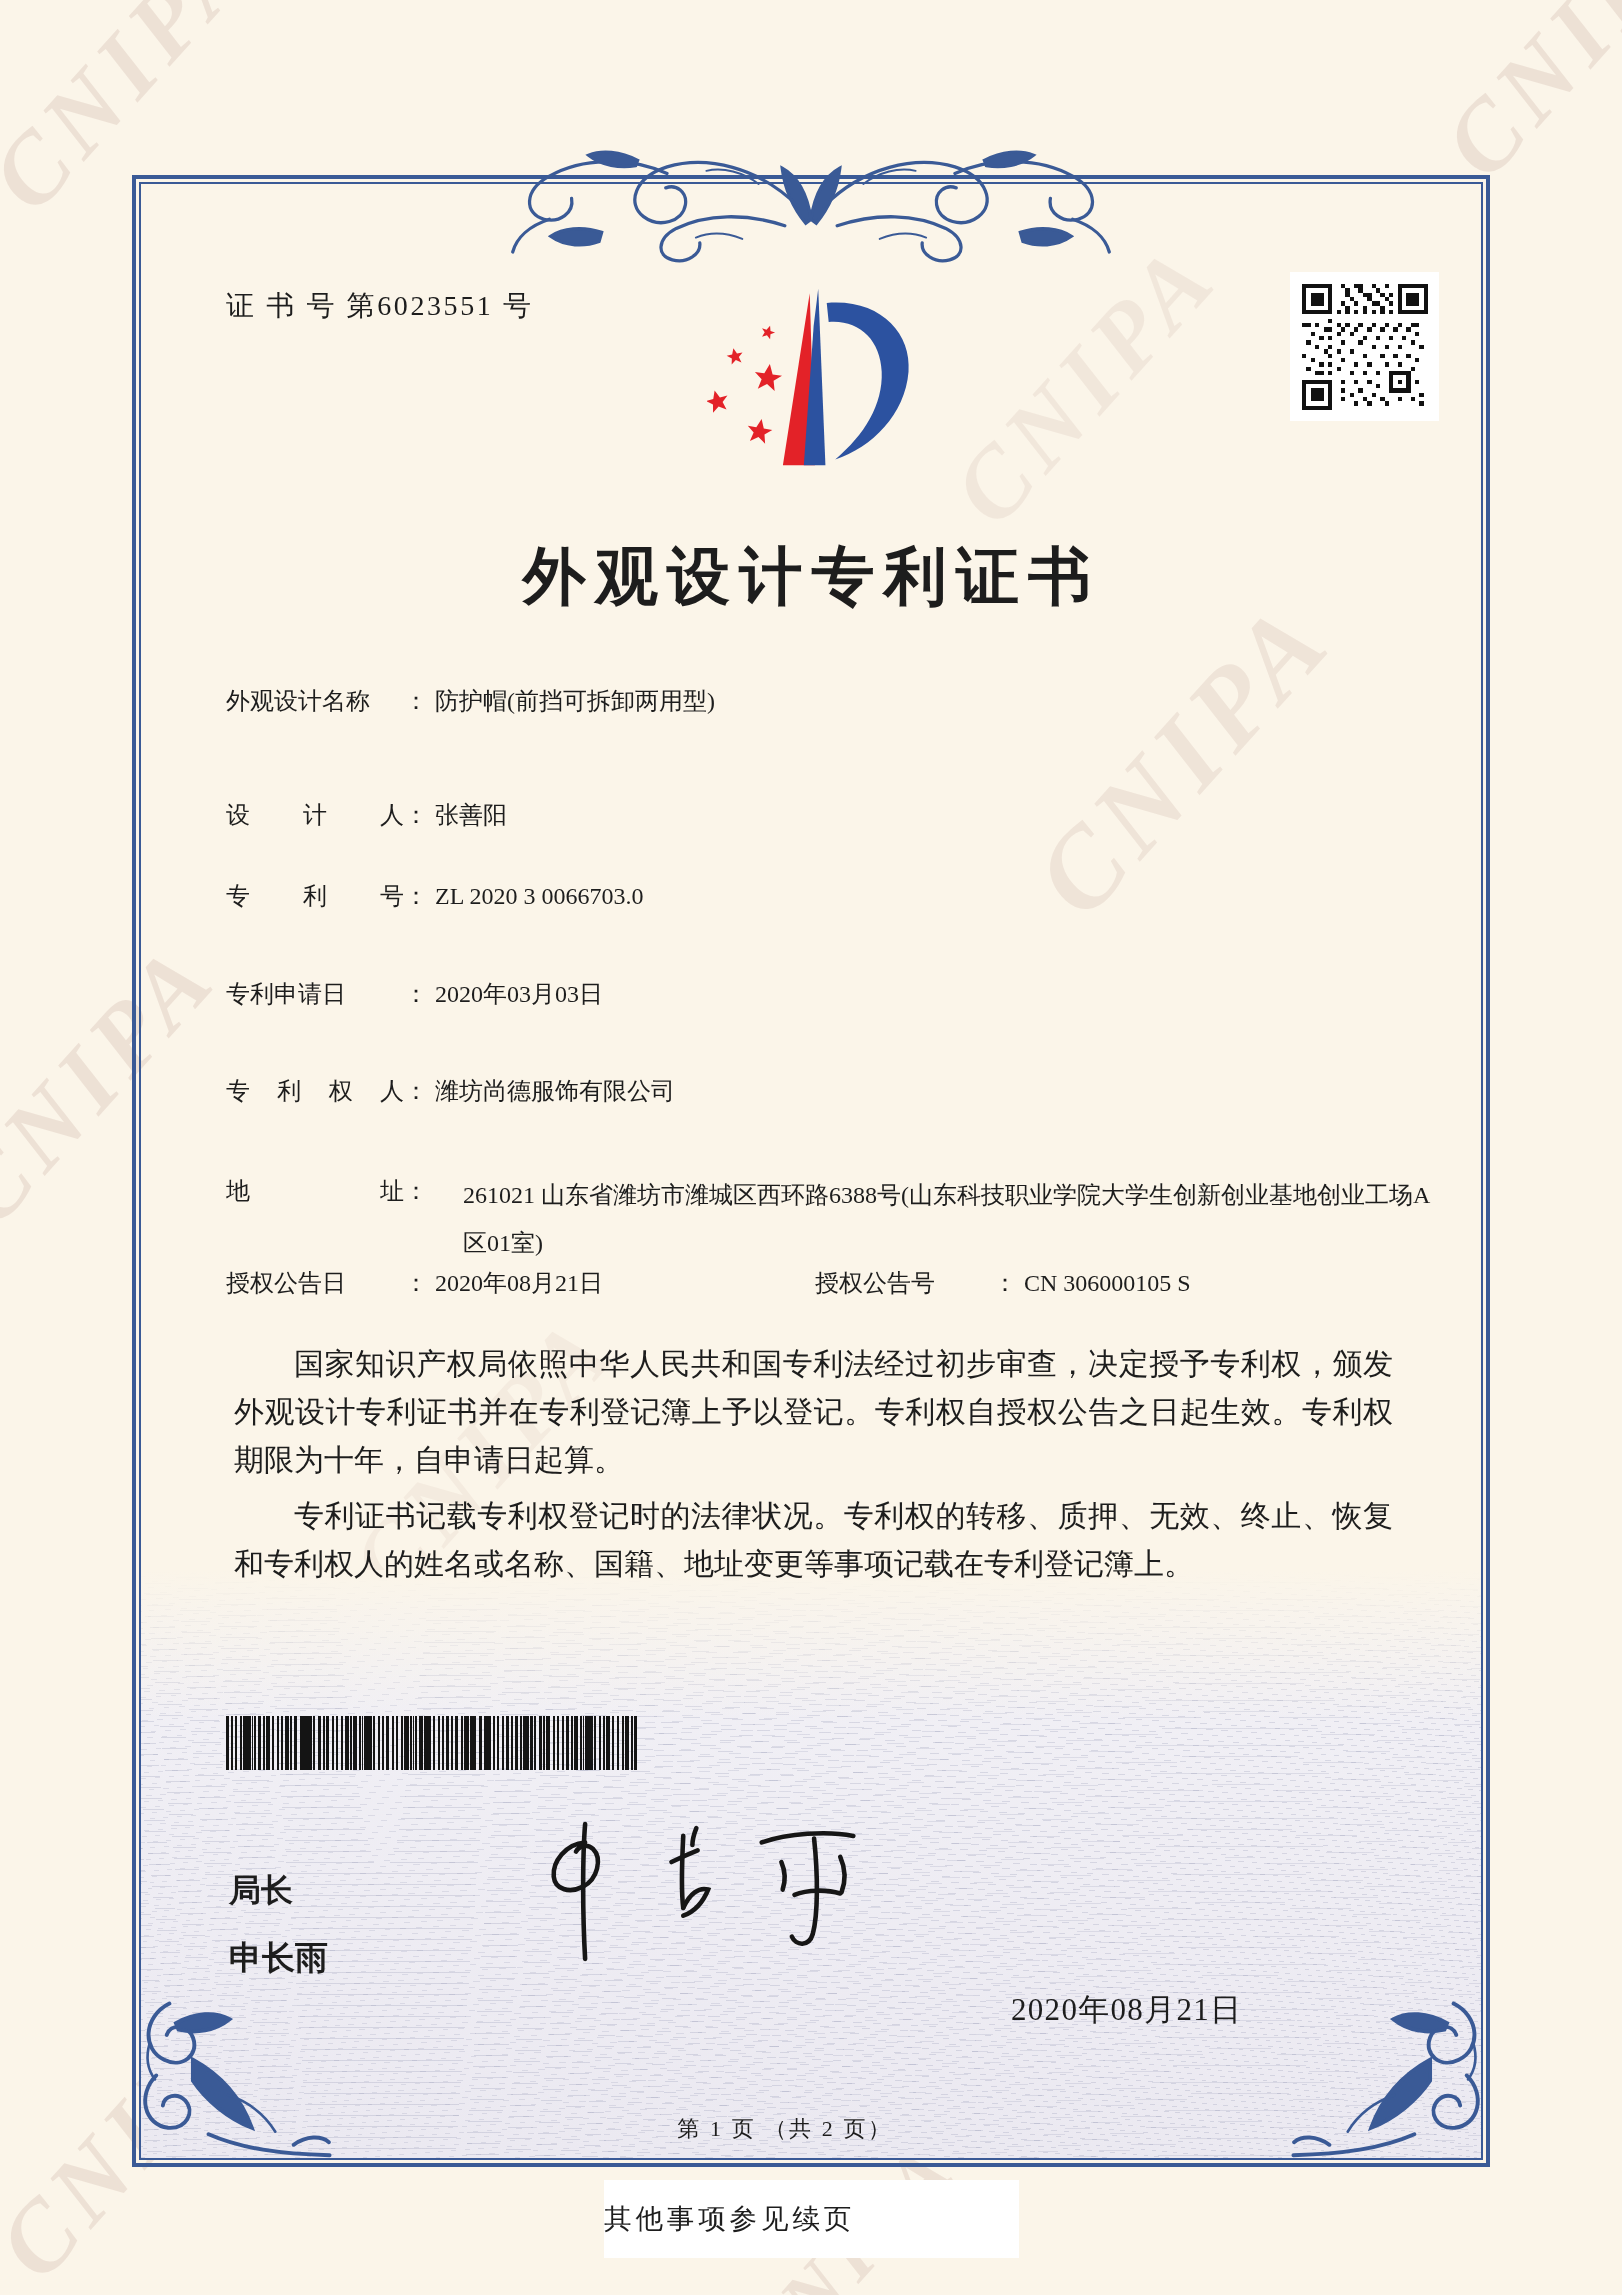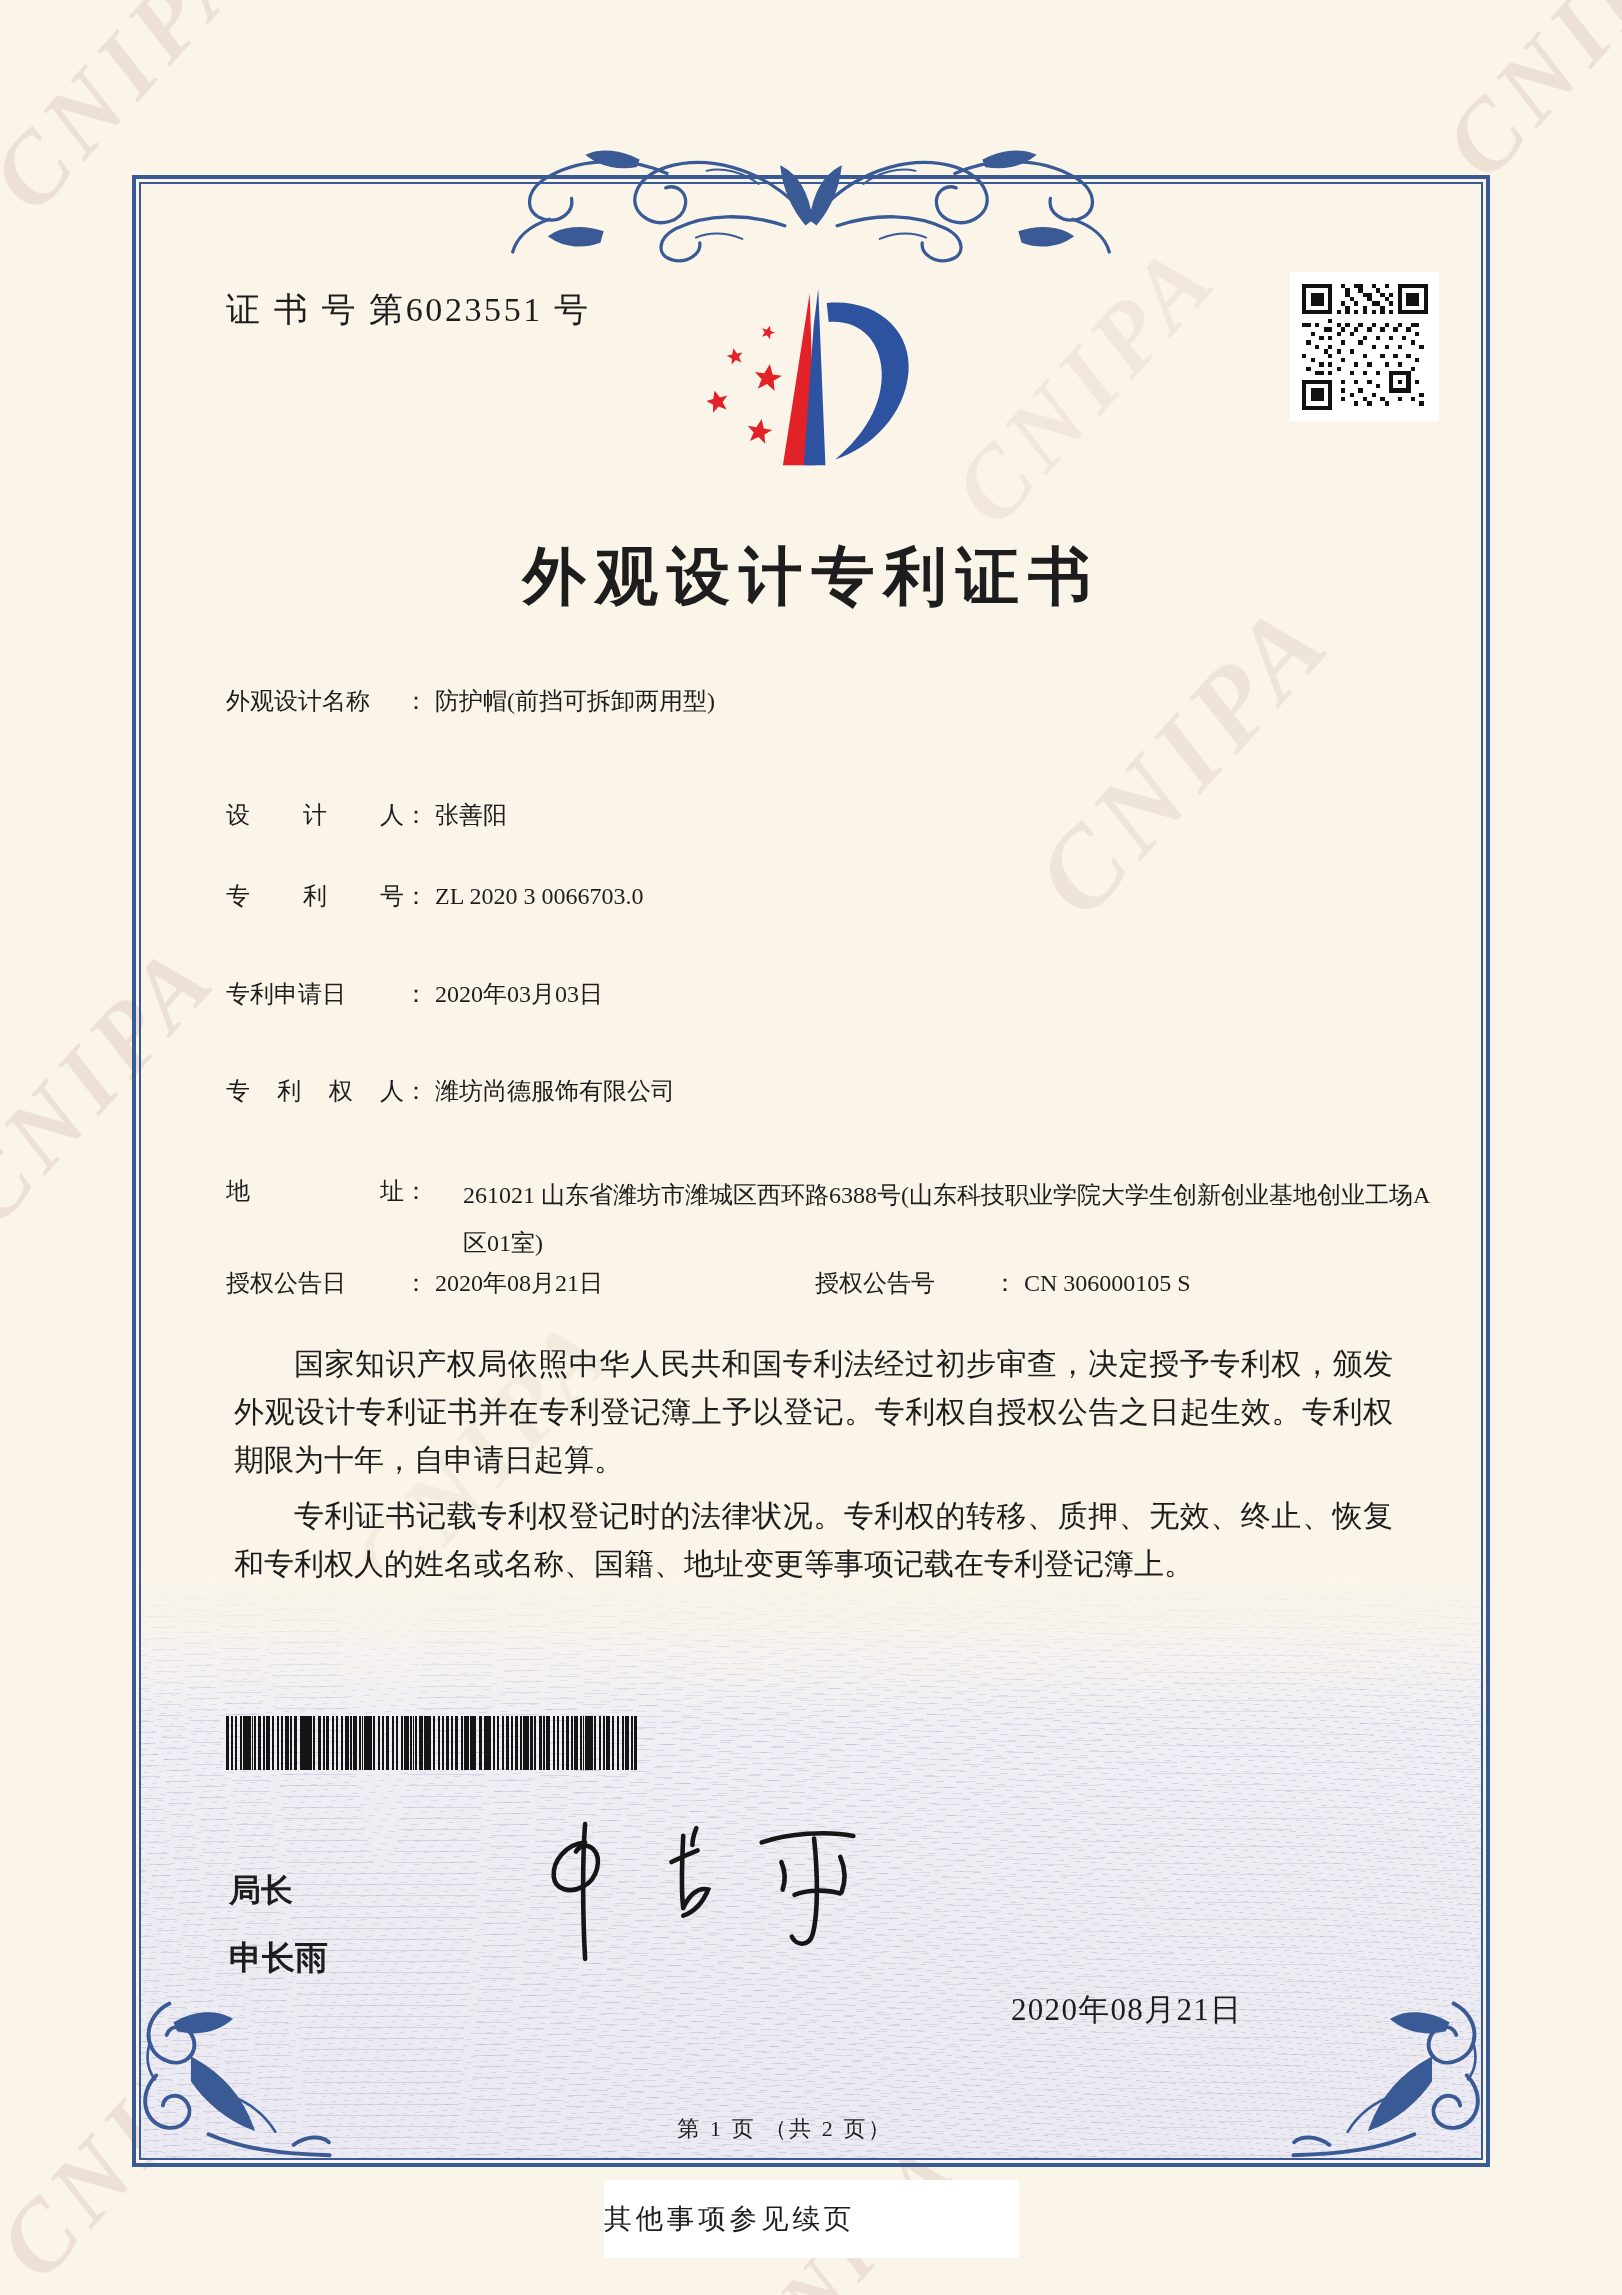--- a/index.html
+++ b/index.html
@@ -37,21 +37,21 @@
   .waves-fade{
     position:absolute; z-index:2; left:141px; top:1570px; width:1340px; height:151px;
     background:linear-gradient(#fbf5e9,rgba(251,245,233,0));
   }
   
   .orn{position:absolute; z-index:3; pointer-events:none;}
   .orn-top{left:497px; top:121px;}
   .orn-bl{left:130px; top:1997px;}
   .orn-br{left:1290px; top:1997px; transform:scaleX(-1);}
   
-  .cert-no{position:absolute; z-index:4; left:226px; top:287px; font-size:34px; letter-spacing:2.6px;}
+  .cert-no{position:absolute; z-index:4; left:226px; top:287px; font-size:28px; letter-spacing:2.6px;}
   .logo{position:absolute; z-index:4; left:707px; top:280px;}
   .qr-box{position:absolute; z-index:4; left:1290px; top:272px; width:149px; height:149px; background:#fff;}
   .qr-box svg{position:absolute; left:11.8px; top:11.8px;}
   .title{
     position:absolute; z-index:4; left:0; top:534px; width:1623px;
     text-align:center; font-size:63px; font-weight:bold; letter-spacing:9.2px;
   }
   
   .row{position:absolute; z-index:4; left:226px; display:flex; font-size:24px; line-height:41px;}
   .row .lbl{width:178px; text-align:justify; text-align-last:justify;}

